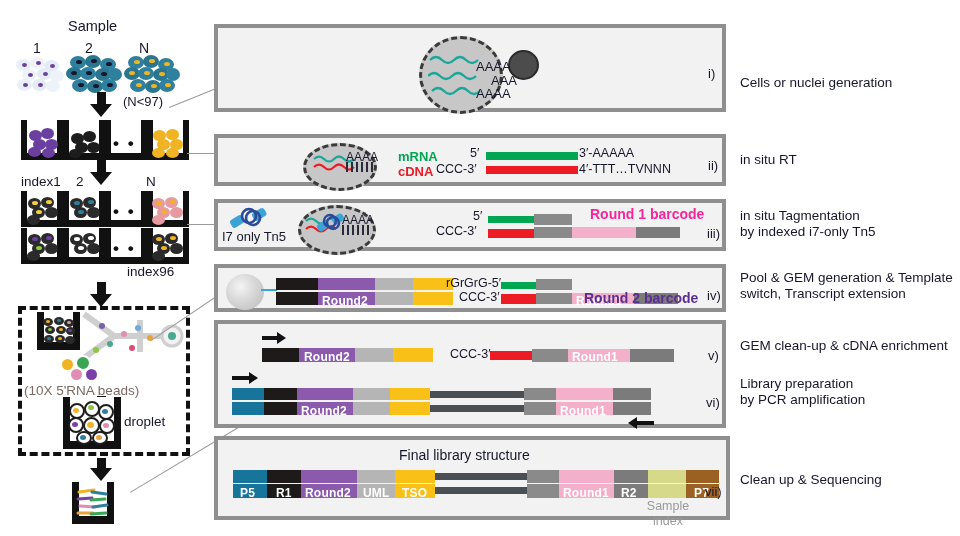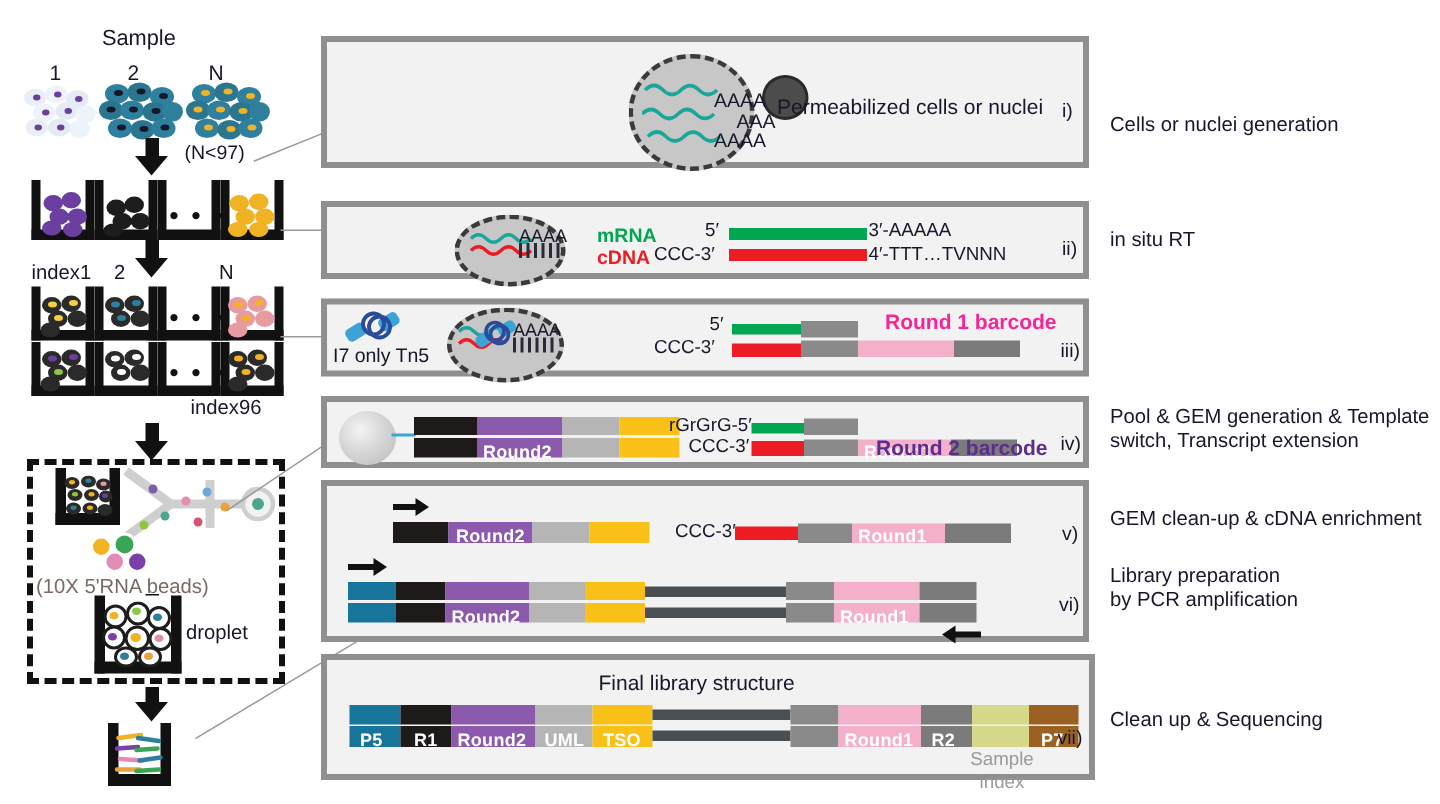--- a/index.html
+++ b/index.html
@@ -361,21 +361,20 @@
     </div>
     <svg class="abs" style="left:210px;top:18px;" width="75" height="58">
       <path d="M2 14 q6 -6 12 0 t12 0 t12 0 t12 0" stroke="#1aa79a" stroke-width="2.4" fill="none"></path>
       <path d="M0 30 q6 -6 12 0 t12 0 t12 0 t12 0" stroke="#1aa79a" stroke-width="2.4" fill="none"></path>
       <path d="M4 45 q6 -6 12 0 t12 0 t12 0 t12 0" stroke="#1aa79a" stroke-width="2.4" fill="none"></path>
     </svg>
     <div class="strandtxt" style="left:258px;top:31px;font-size:13px;">AAAA</div>
     <div class="strandtxt" style="left:273px;top:45px;font-size:13px;">AAA</div>
     <div class="strandtxt" style="left:258px;top:58px;font-size:13px;">AAAA</div>
 
-    <div class="strandtxt" style="left:300px;top:35px;font-size:14px;">Permeabilized cells or nuclei</div>
     <div class="roman" style="left:490px;top:38px;">i)</div>
   </div>
   <div class="steplbl" style="left:740px;top:75px;">Cells or nuclei generation</div>
 
   <div class="panel" style="left:214px;top:134px;width:512px;height:52px;">
     <div class="celloval" style="left:85px;top:5px;width:68px;height:42px;"></div>
     <svg class="abs" style="left:94px;top:15px;" width="50" height="24">
       <path d="M2 6 q5 -5 10 0 t10 0 t10 0 t10 0" stroke="#1aa79a" stroke-width="2.2" fill="none"></path>
       <path d="M2 14 q5 -5 10 0 t10 0 t10 0 t10 0" stroke="#ed1c24" stroke-width="2.2" fill="none"></path>
     </svg>
@@ -441,20 +440,22 @@
 
     <div class="strandtxt" style="left:218px;top:21px;">CCC-3′</div>
     <div class="seg" style="left:270px;top:26px;width:46px;height:9px;background:#ed1c24;"></div>
     <div class="seg" style="left:316px;top:24px;width:38px;height:11px;background:#8a8a8a;"></div>
     <div class="seg" style="left:354px;top:24px;width:64px;height:11px;background:#f4afcb;"></div>
     <div class="seg" style="left:418px;top:24px;width:44px;height:11px;background:#7b7b7b;"></div>
 
     <div class="bartxt" style="left:372px;top:3px;color:#f5259a;font-size:14px;">Round 1 barcode</div>
     <div class="roman" style="left:489px;top:23px;">iii)</div>
   </div>
+  <div class="steplbl" style="left:740px;top:208px;">in situ Tagmentation
+by indexed i7-only Tn5</div>
 
   <div class="panel" style="left:214px;top:264px;width:512px;height:48px;">
     <div class="bead" style="left:8px;top:6px;width:38px;height:36px;"></div>
     <div class="seg" style="left:43px;top:21px;width:16px;height:2px;background:#3ca3d6;"></div>
 
     <div class="seg" style="left:58px;top:10px;width:42px;height:12px;background:#1e1a1a;"></div>
     <div class="seg" style="left:100px;top:10px;width:57px;height:12px;background:#8c5aad;"></div>
     <div class="seg" style="left:157px;top:10px;width:38px;height:12px;background:#b5b5b5;"></div>
     <div class="seg" style="left:195px;top:10px;width:40px;height:12px;background:#f9c117;"></div>
 

